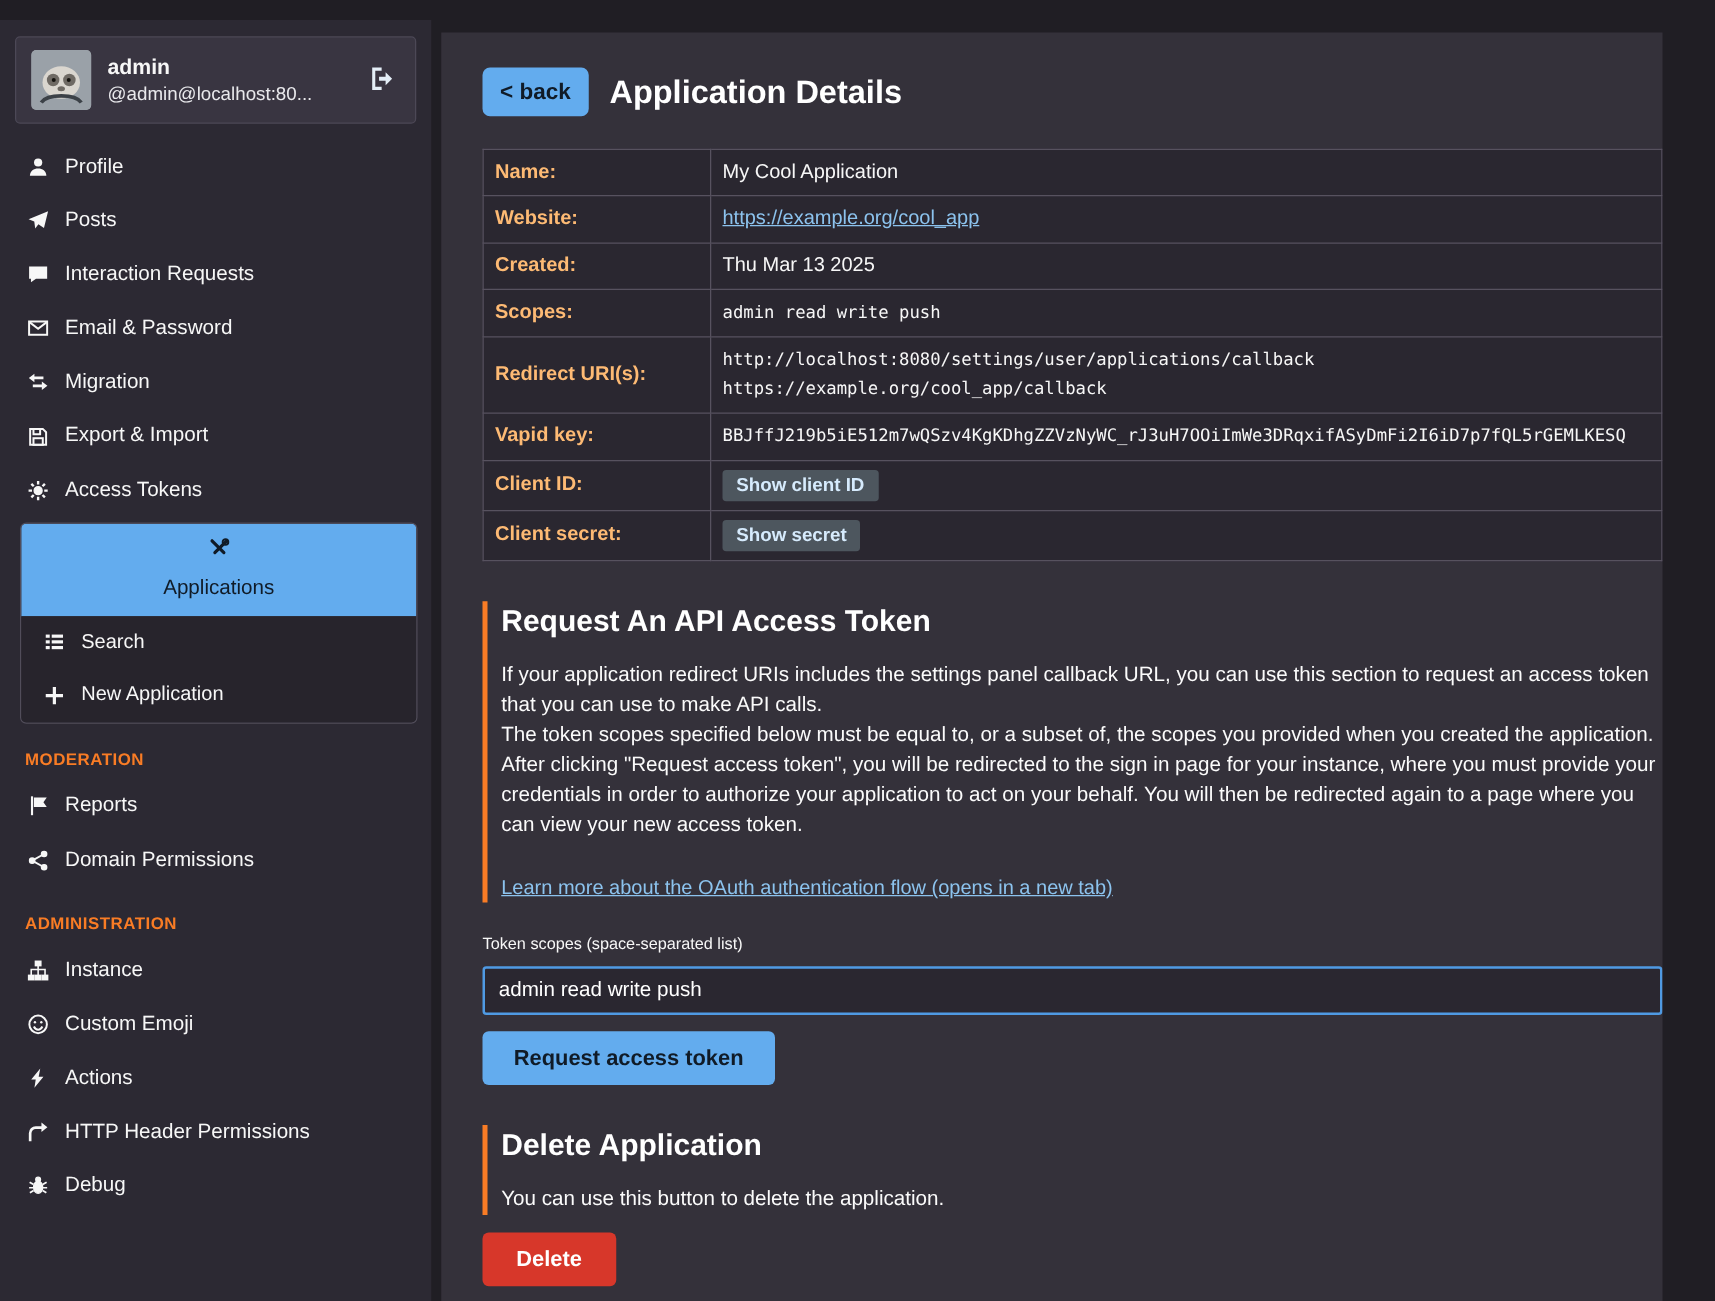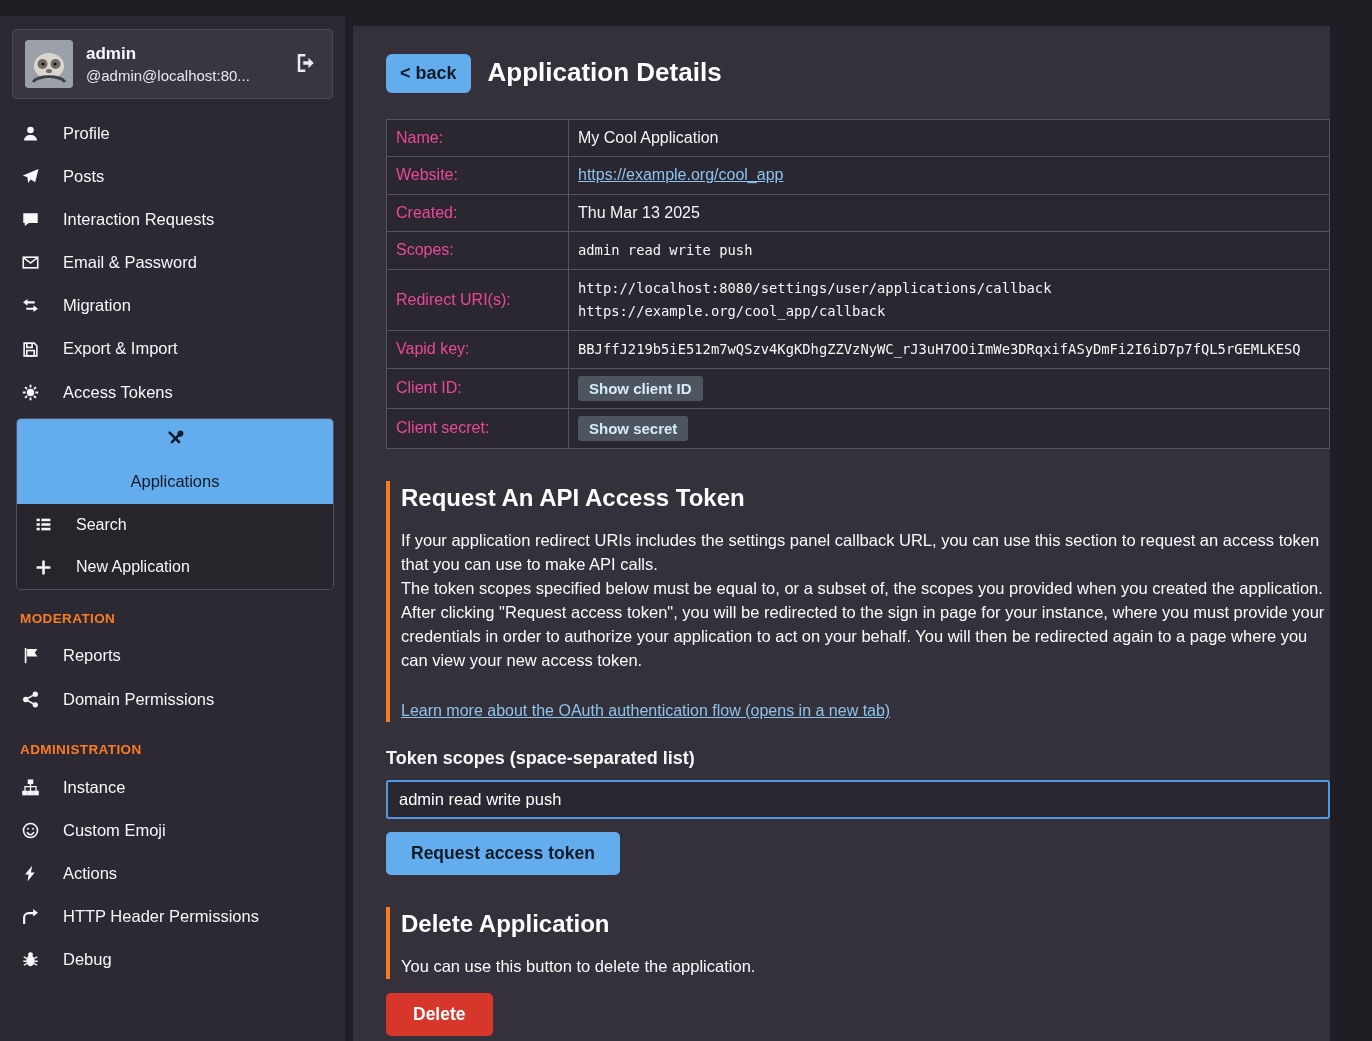--- a/index.html
+++ b/index.html
@@ -17,48 +17,48 @@
   .sidebar{width:345px;min-width:345px;background:#2c2933;overflow:hidden;}
   .user-card{margin:13px 12px;background:#393541;border:1px solid #4c4856;border-radius:4px;display:flex;align-items:center;gap:13px;padding:10px 12px;}
   .avatar{width:48px;height:48px;border-radius:4px;overflow:hidden;flex:none;background:#9aa1a8}
   .avatar svg{display:block;width:48px;height:48px}
   .user-text{min-width:0}
   .user-name{font-weight:bold;font-size:17px}
   .user-handle{font-size:15px;color:#e9e9ec;white-space:nowrap;overflow:hidden;text-overflow:ellipsis;max-width:178px}
   .logout-btn{margin-left:auto;background:none;border:none;color:#e4eef7;width:28px;height:26px;cursor:pointer;padding:0;flex:none}
   .logout-btn svg{width:22px;height:22px}
   .nav-section-label{color:var(--orange);font-weight:bold;font-size:13.5px;letter-spacing:.4px;margin:20px 0 6px 20px;}
-  .nav-item{display:flex;align-items:center;gap:23px;padding:10px 20px;font-size:16.5px;cursor:pointer;color:#f7f7f7}
+  .nav-item{display:flex;align-items:center;gap:12px;padding:10px 20px;font-size:16.5px;cursor:pointer;color:#f7f7f7}
   .icon{width:20px;display:inline-flex;justify-content:center;flex:none;color:inherit}
   .icon svg{width:17px;height:17px}
   .nav-group{margin:4px 11px 4px 16px;border-radius:5px;overflow:hidden;border:1px solid #514d5a;}
   .nav-group .nav-item.active{background:var(--accent);color:var(--accent-text);font-weight:normal;padding:11px 28px;flex-direction:column;}
   .submenu{background:#27242c}
   .submenu .nav-item{padding:10px 16px;font-size:16px}
 
   
   .main{flex:1;background:#34313a;margin:10px 42px 10px 8px;padding:28px 0 40px 33px;overflow:hidden}
-  .header{display:flex;gap:17px;margin-bottom:26px}
+  .header{display:flex;align-items:center;gap:17px;margin-bottom:26px}
   .back-btn{background:var(--accent);color:var(--accent-text);font-weight:bold;font-size:18px;border:none;border-radius:6px;padding:9px 14px;cursor:pointer;font-family:inherit}
   h1{font-size:26px;margin:0;font-weight:bold;color:#fff}
 
   .details-table{width:100%;border-collapse:collapse;background:#2a2730;border:1px solid #6a6672;}
   .details-table th,.details-table td{border:1px solid #57525f;padding:7px 9px;text-align:left;vertical-align:middle;font-size:16px;font-weight:normal}
-  .details-table th{width:182px;font-weight:normal;color:#ec4899}
+  .details-table th{width:182px;font-weight:bold;color:#fdba74}
   .mono{font-family:"DejaVu Sans Mono",monospace;font-size:13.8px;letter-spacing:0}
   .mono-line{font-family:"DejaVu Sans Mono",monospace;font-size:13.8px;line-height:1.7}
   a.value-link{color:var(--link)}
   .table-btn{background:#4d565e;color:#d6ebfd;border:none;border-radius:3px;padding:4px 11px;font-weight:bold;font-size:15px;cursor:pointer;font-family:inherit}
 
   .section{margin-top:32px}
   .section-bordered{border-left:4px solid var(--orange);padding-left:11px;}
   h2{font-size:24px;margin:0 0 15px;color:#fff}
   .section p{margin:0;font-size:16.5px;line-height:1.45;color:#fbfbfb}
   .learn-link{display:inline-block;margin-top:27px;color:var(--link);font-size:16px}
-  .field-label{font-weight:bold;margin:24px 0 8px;font-size:18px}
+  .field-label{font-weight:normal;margin:24px 0 8px;font-size:13px}
   .scopes-input{width:100%;background:#2a2730;border:2px solid #4f9ae3;border-radius:3px;color:#fff;font-size:16.5px;padding:8px 11px;font-family:inherit;display:block}
   .request-btn{margin-top:13px;background:var(--accent);color:var(--accent-text);border:none;border-radius:5px;font-weight:bold;font-size:17.5px;padding:11px 25px;cursor:pointer;font-family:inherit}
   .delete-btn{margin-top:14px;background:var(--delete);color:#fff;border:none;border-radius:5px;font-weight:bold;font-size:17.5px;padding:11px 27px;cursor:pointer;font-family:inherit}
 </style>
 </head>
 <body>
 
 <div class="app">
 
   <aside class="sidebar">

